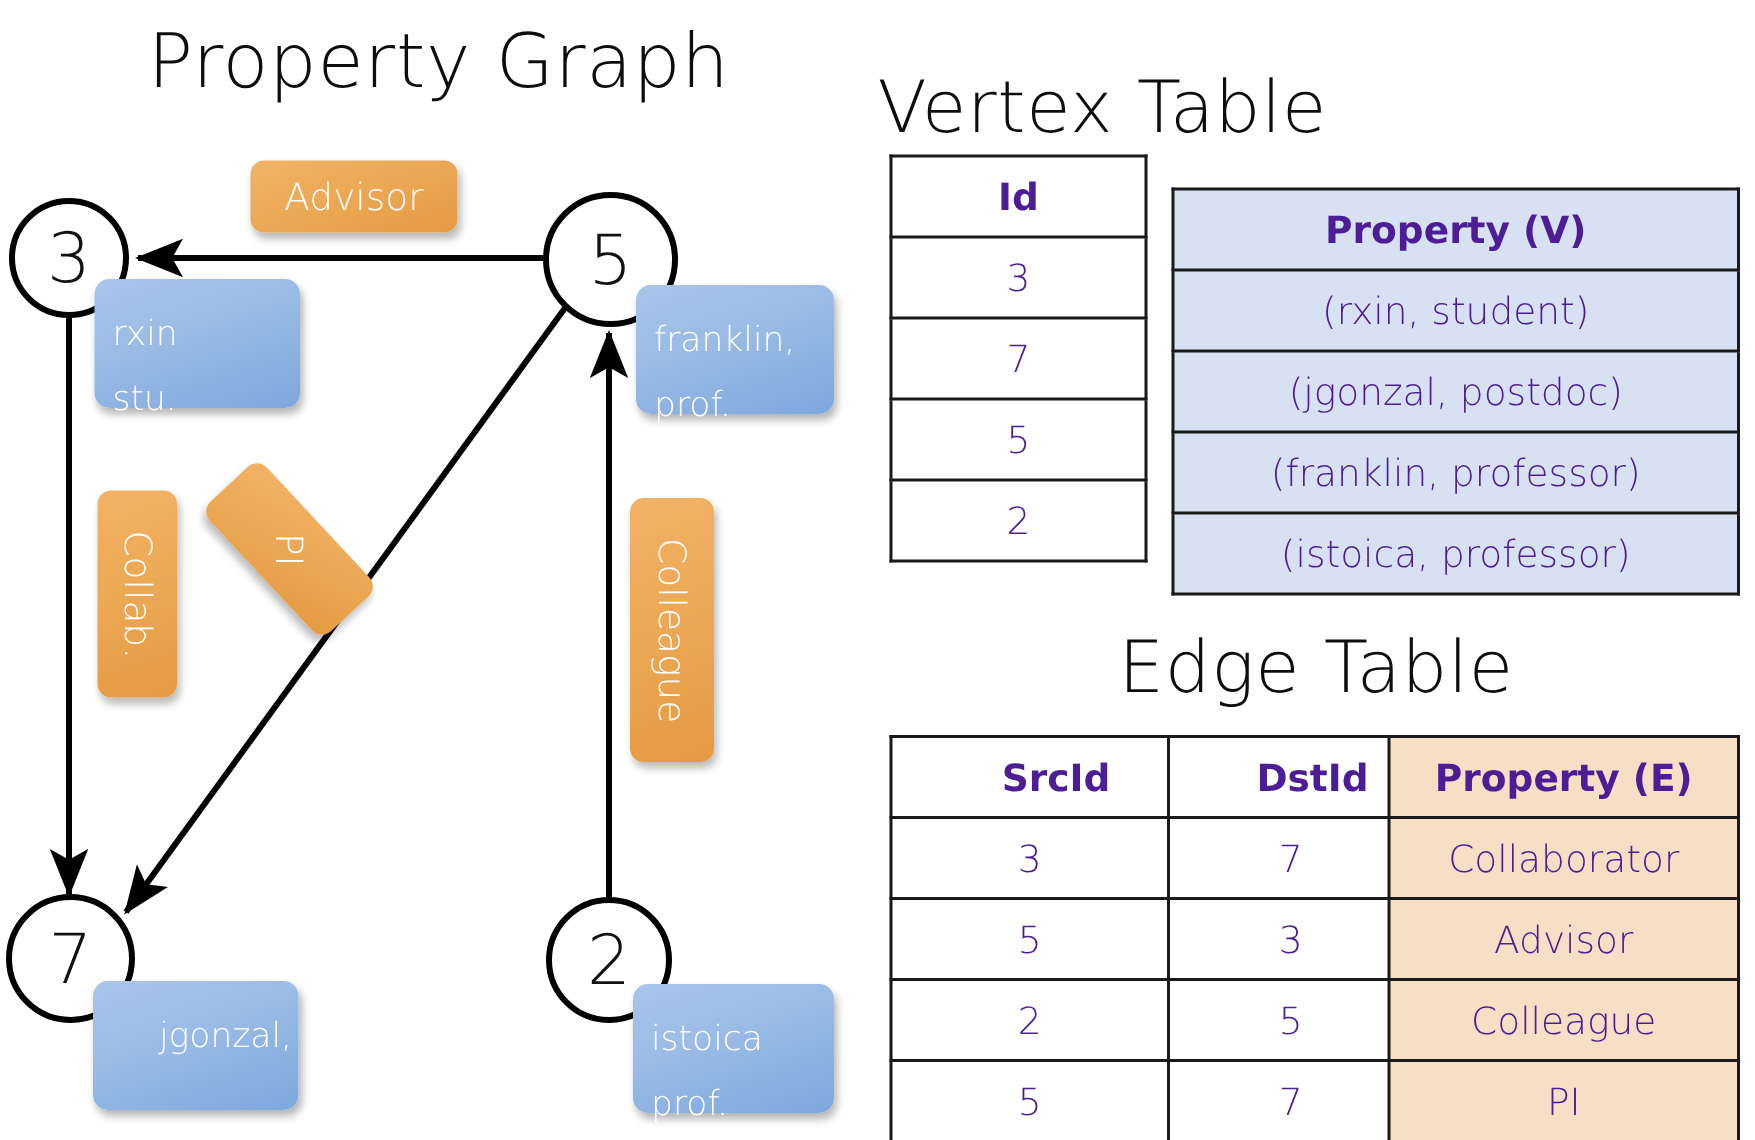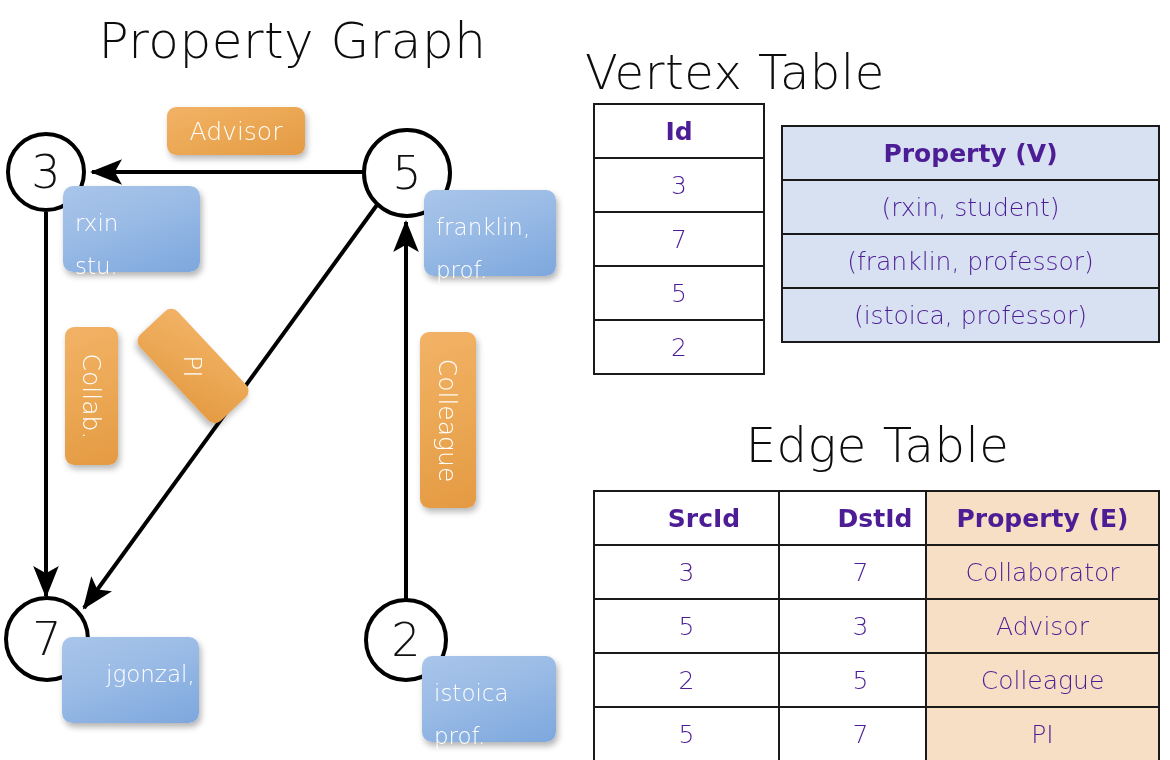--- a/index.html
+++ b/index.html
@@ -160,21 +160,21 @@
     <div class="prop-box" id="prop-3" style="left:63px; top:186px; width:137px; height:86px;">
       <span>rxin</span>
       <span>stu.</span>
     </div>
 
     <div class="prop-box" id="prop-5" style="left:424px; top:190px; width:132px; height:86px;padding-left:12px;">
       <span>franklin,</span>
       <span>prof.</span>
     </div>
 
-    <div class="prop-box" id="prop-7" style="left:62px; top:637px; width:137px; height:86px;padding-left:44px;">
+    <div class="prop-box" id="prop-7" style="left:62px; top:654px; width:137px; height:86px;padding-left:44px;">
       <span>jgonzal,</span>
     </div>
 
     <div class="prop-box" id="prop-2" style="left:422px; top:656px; width:134px; height:86px;">
       <span>istoica</span>
       <span>prof.</span>
     </div>
   </div>
 
   <table class="tbl" id="vertex-id-table" style="left:593px; top:103px; width:172px;">
@@ -199,20 +199,23 @@
 
   <table class="tbl" id="vertex-prop-table" style="left:781px; top:103px; width:379px;margin-top:22px;">
     <tbody>
         <tr>
       <th class="fill-blue">Property (V)</th>
     </tr>
     <tr>
       <td class="fill-blue">(rxin, student)</td>
     </tr>
     <tr>
+      <td class="fill-blue">(jgonzal, postdoc)</td>
+    </tr>
+    <tr>
       <td class="fill-blue">(franklin, professor)</td>
     </tr>
     <tr>
       <td class="fill-blue">(istoica, professor)</td>
     </tr>
   </tbody>
     </table>
 
   <table class="tbl" id="edge-ids-table" style="left:593px; top:490px; width:326px;">
     <tbody>

